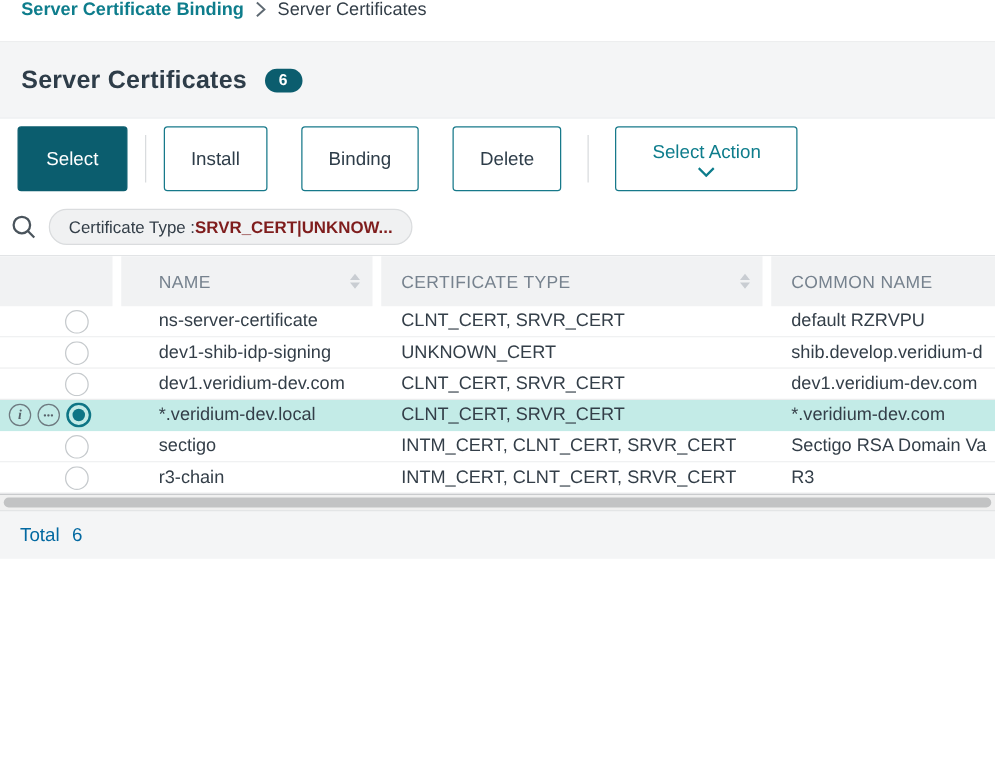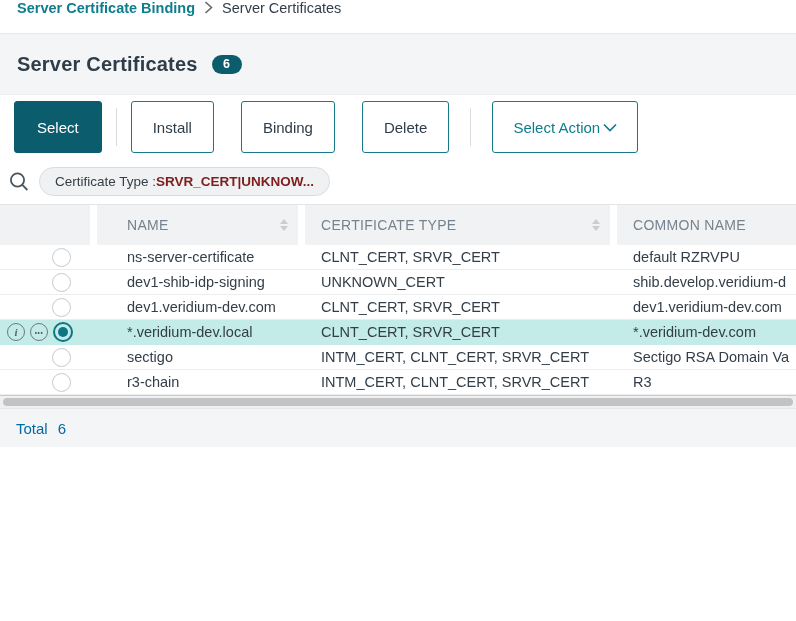--- a/index.html
+++ b/index.html
@@ -90,20 +90,21 @@
     margin-right: 27px;
   }
   .btn-dropdown {
     border: 1px solid #17798a;
     color: #0e7d8c;
     width: 146px;
     display: inline-flex;
     align-items: center;
     justify-content: center;
     gap: 3px;
+    flex-direction: column;
   }
   .toolbar-divider {
     width: 1px;
     height: 38px;
     background: #d9dcde;
     margin: 0 14px;
   }
   .toolbar-divider.second { margin: 0 21px 0 -6px; }
 
   

